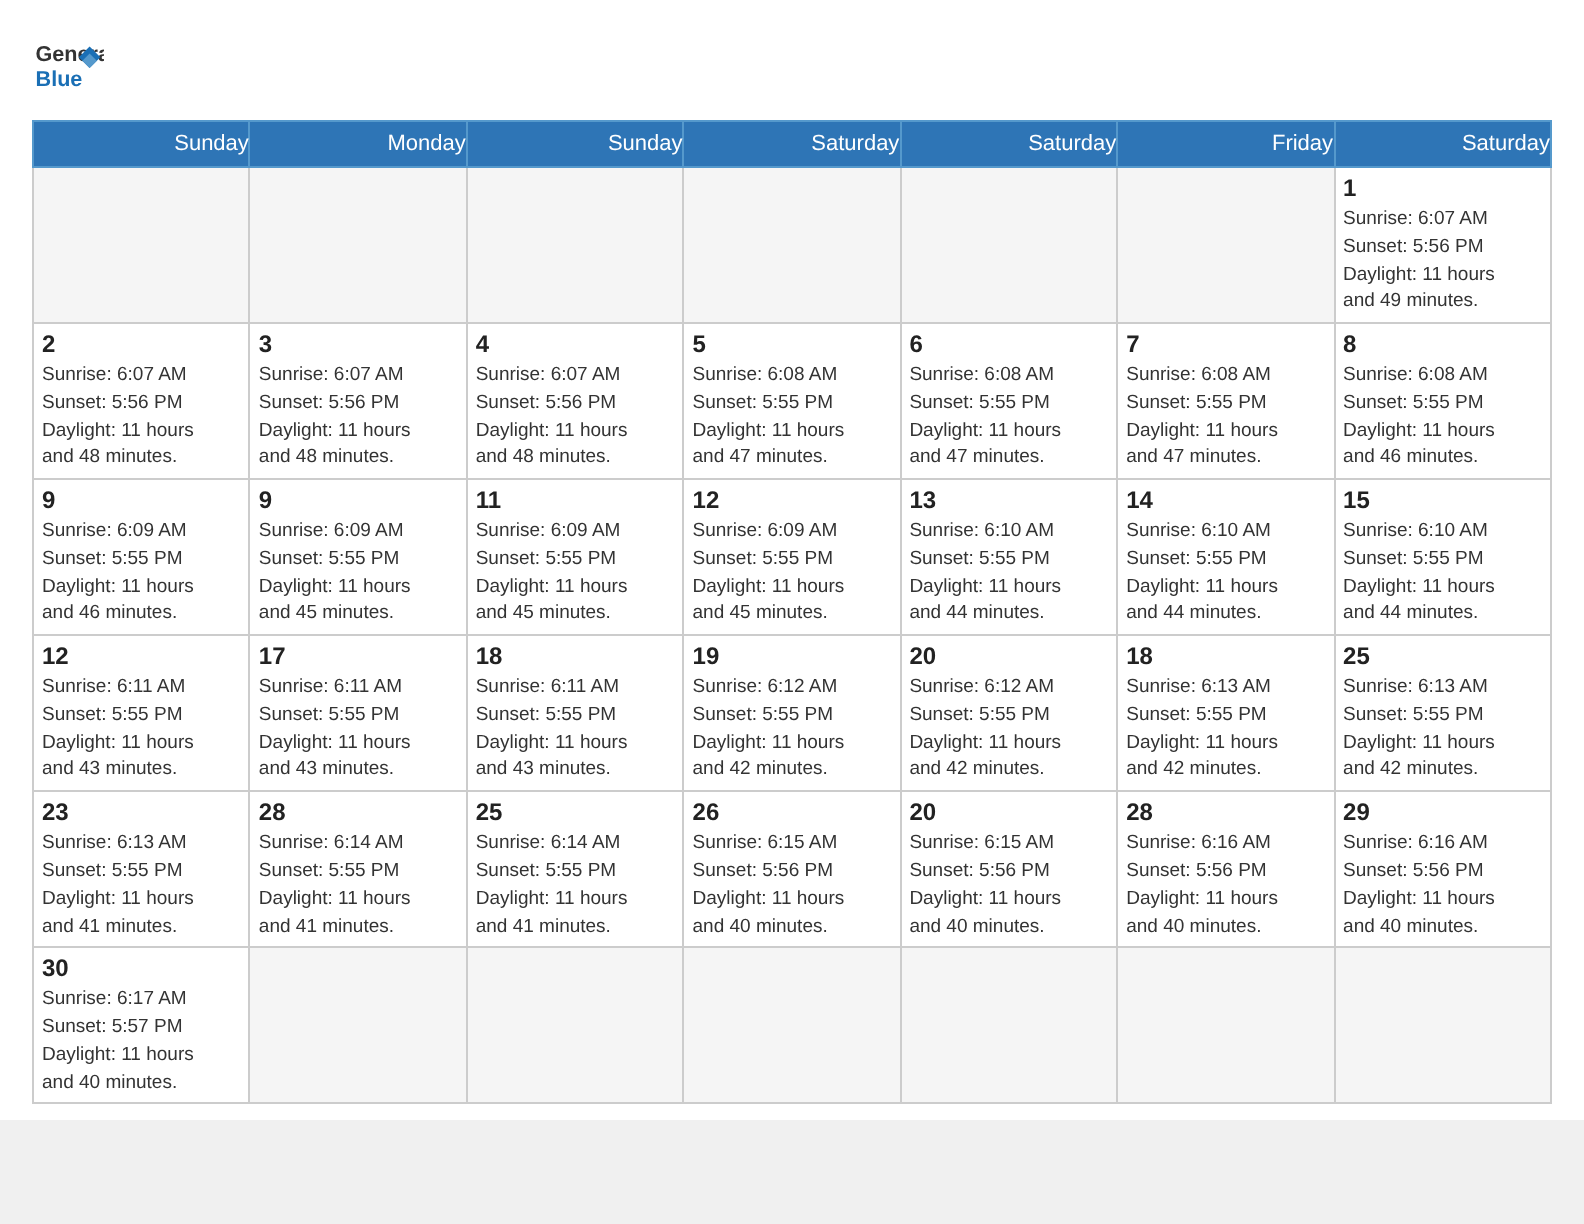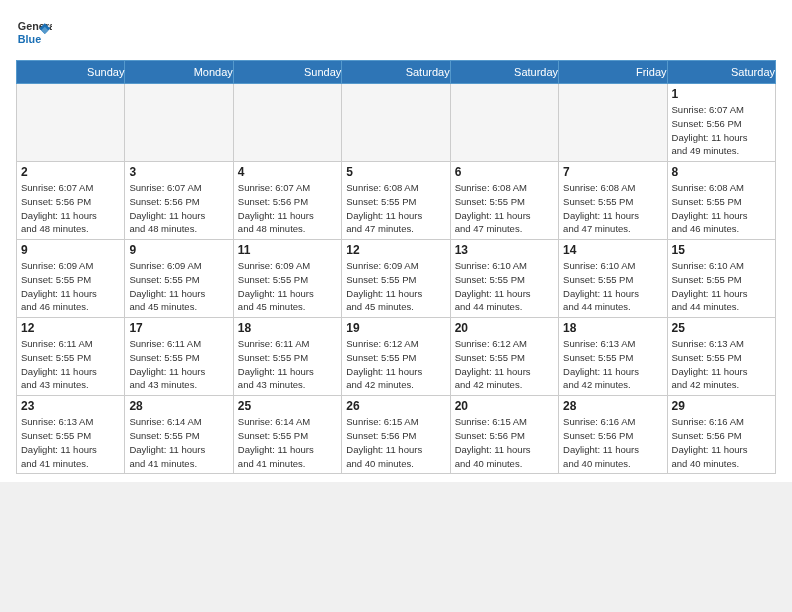--- a/index.html
+++ b/index.html
@@ -237,15 +237,27 @@
           </td>
           <td>
             <span class="day-num">28</span>
             <div class="day-info">Sunrise: 6:16 AM<br>Sunset: 5:56 PM<br>Daylight: 11 hours<br>and 40 minutes.</div>
           </td>
           <td>
             <span class="day-num">29</span>
             <div class="day-info">Sunrise: 6:16 AM<br>Sunset: 5:56 PM<br>Daylight: 11 hours<br>and 40 minutes.</div>
           </td>
         </tr>
+        <tr>
+          <td>
+            <span class="day-num">30</span>
+            <div class="day-info">Sunrise: 6:17 AM<br>Sunset: 5:57 PM<br>Daylight: 11 hours<br>and 40 minutes.</div>
+          </td>
+          <td class="empty"></td>
+          <td class="empty"></td>
+          <td class="empty"></td>
+          <td class="empty"></td>
+          <td class="empty"></td>
+          <td class="empty"></td>
+        </tr>
       </tbody>
   </table>
 </div>
 
 </body></html>

